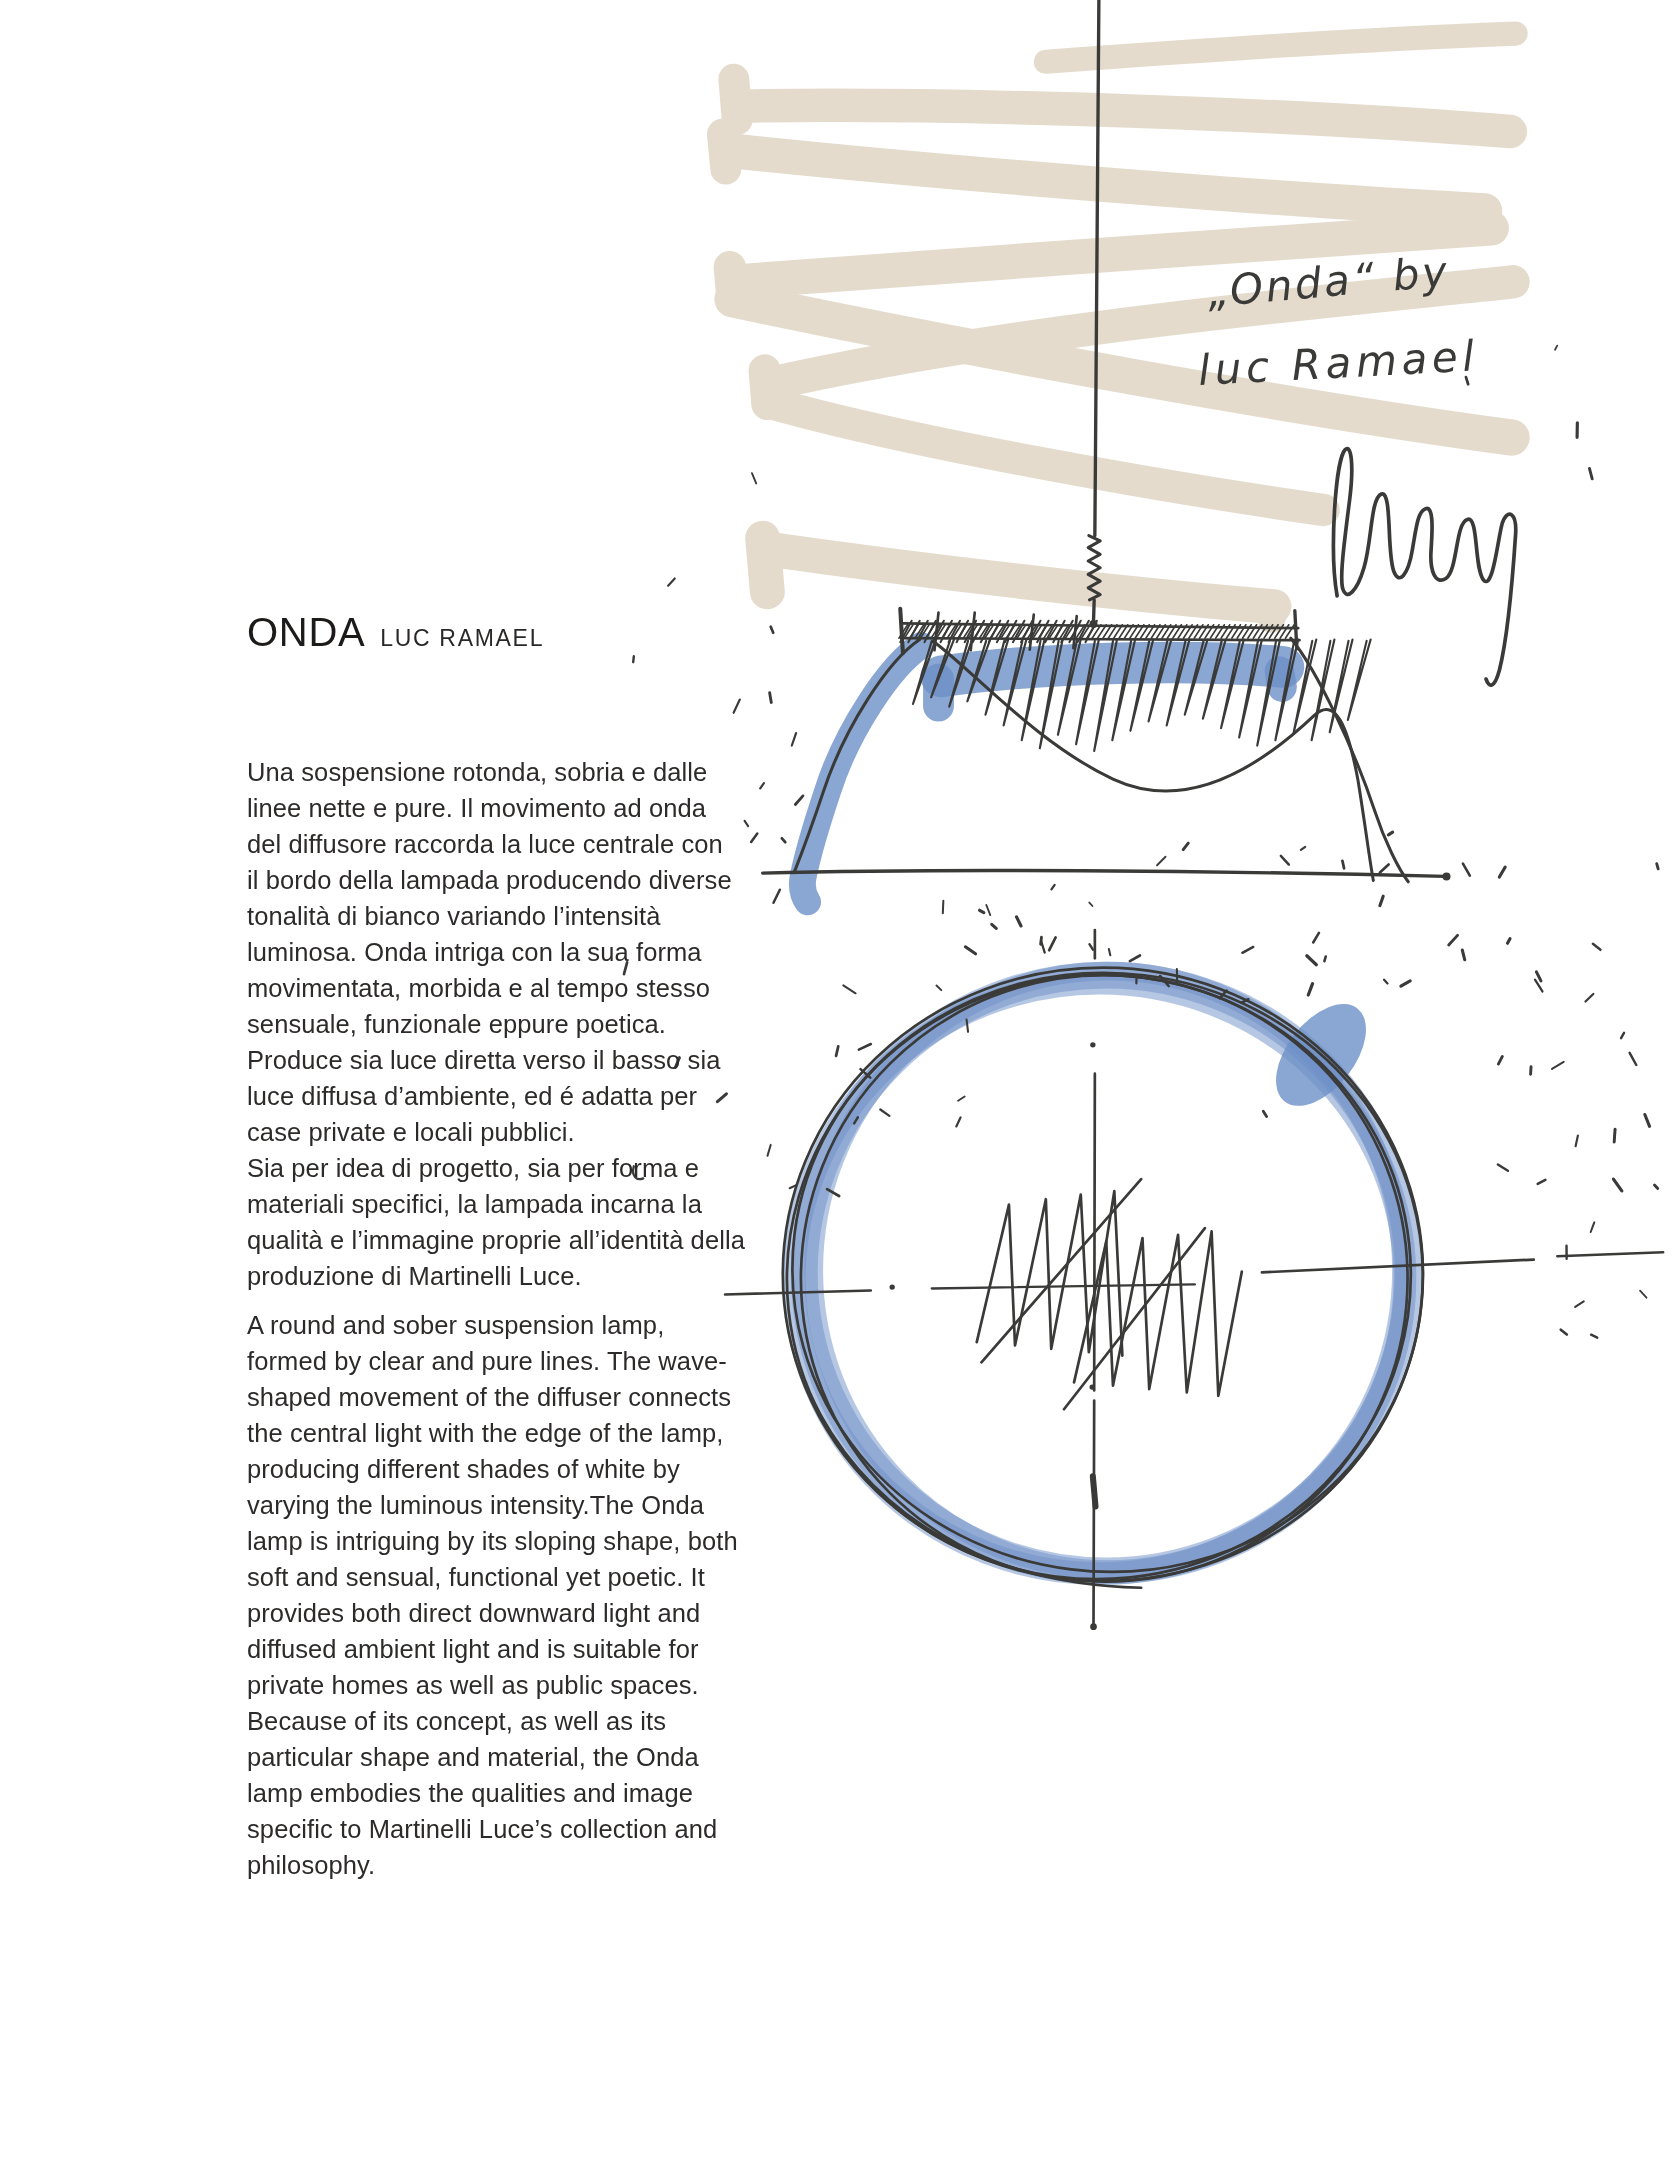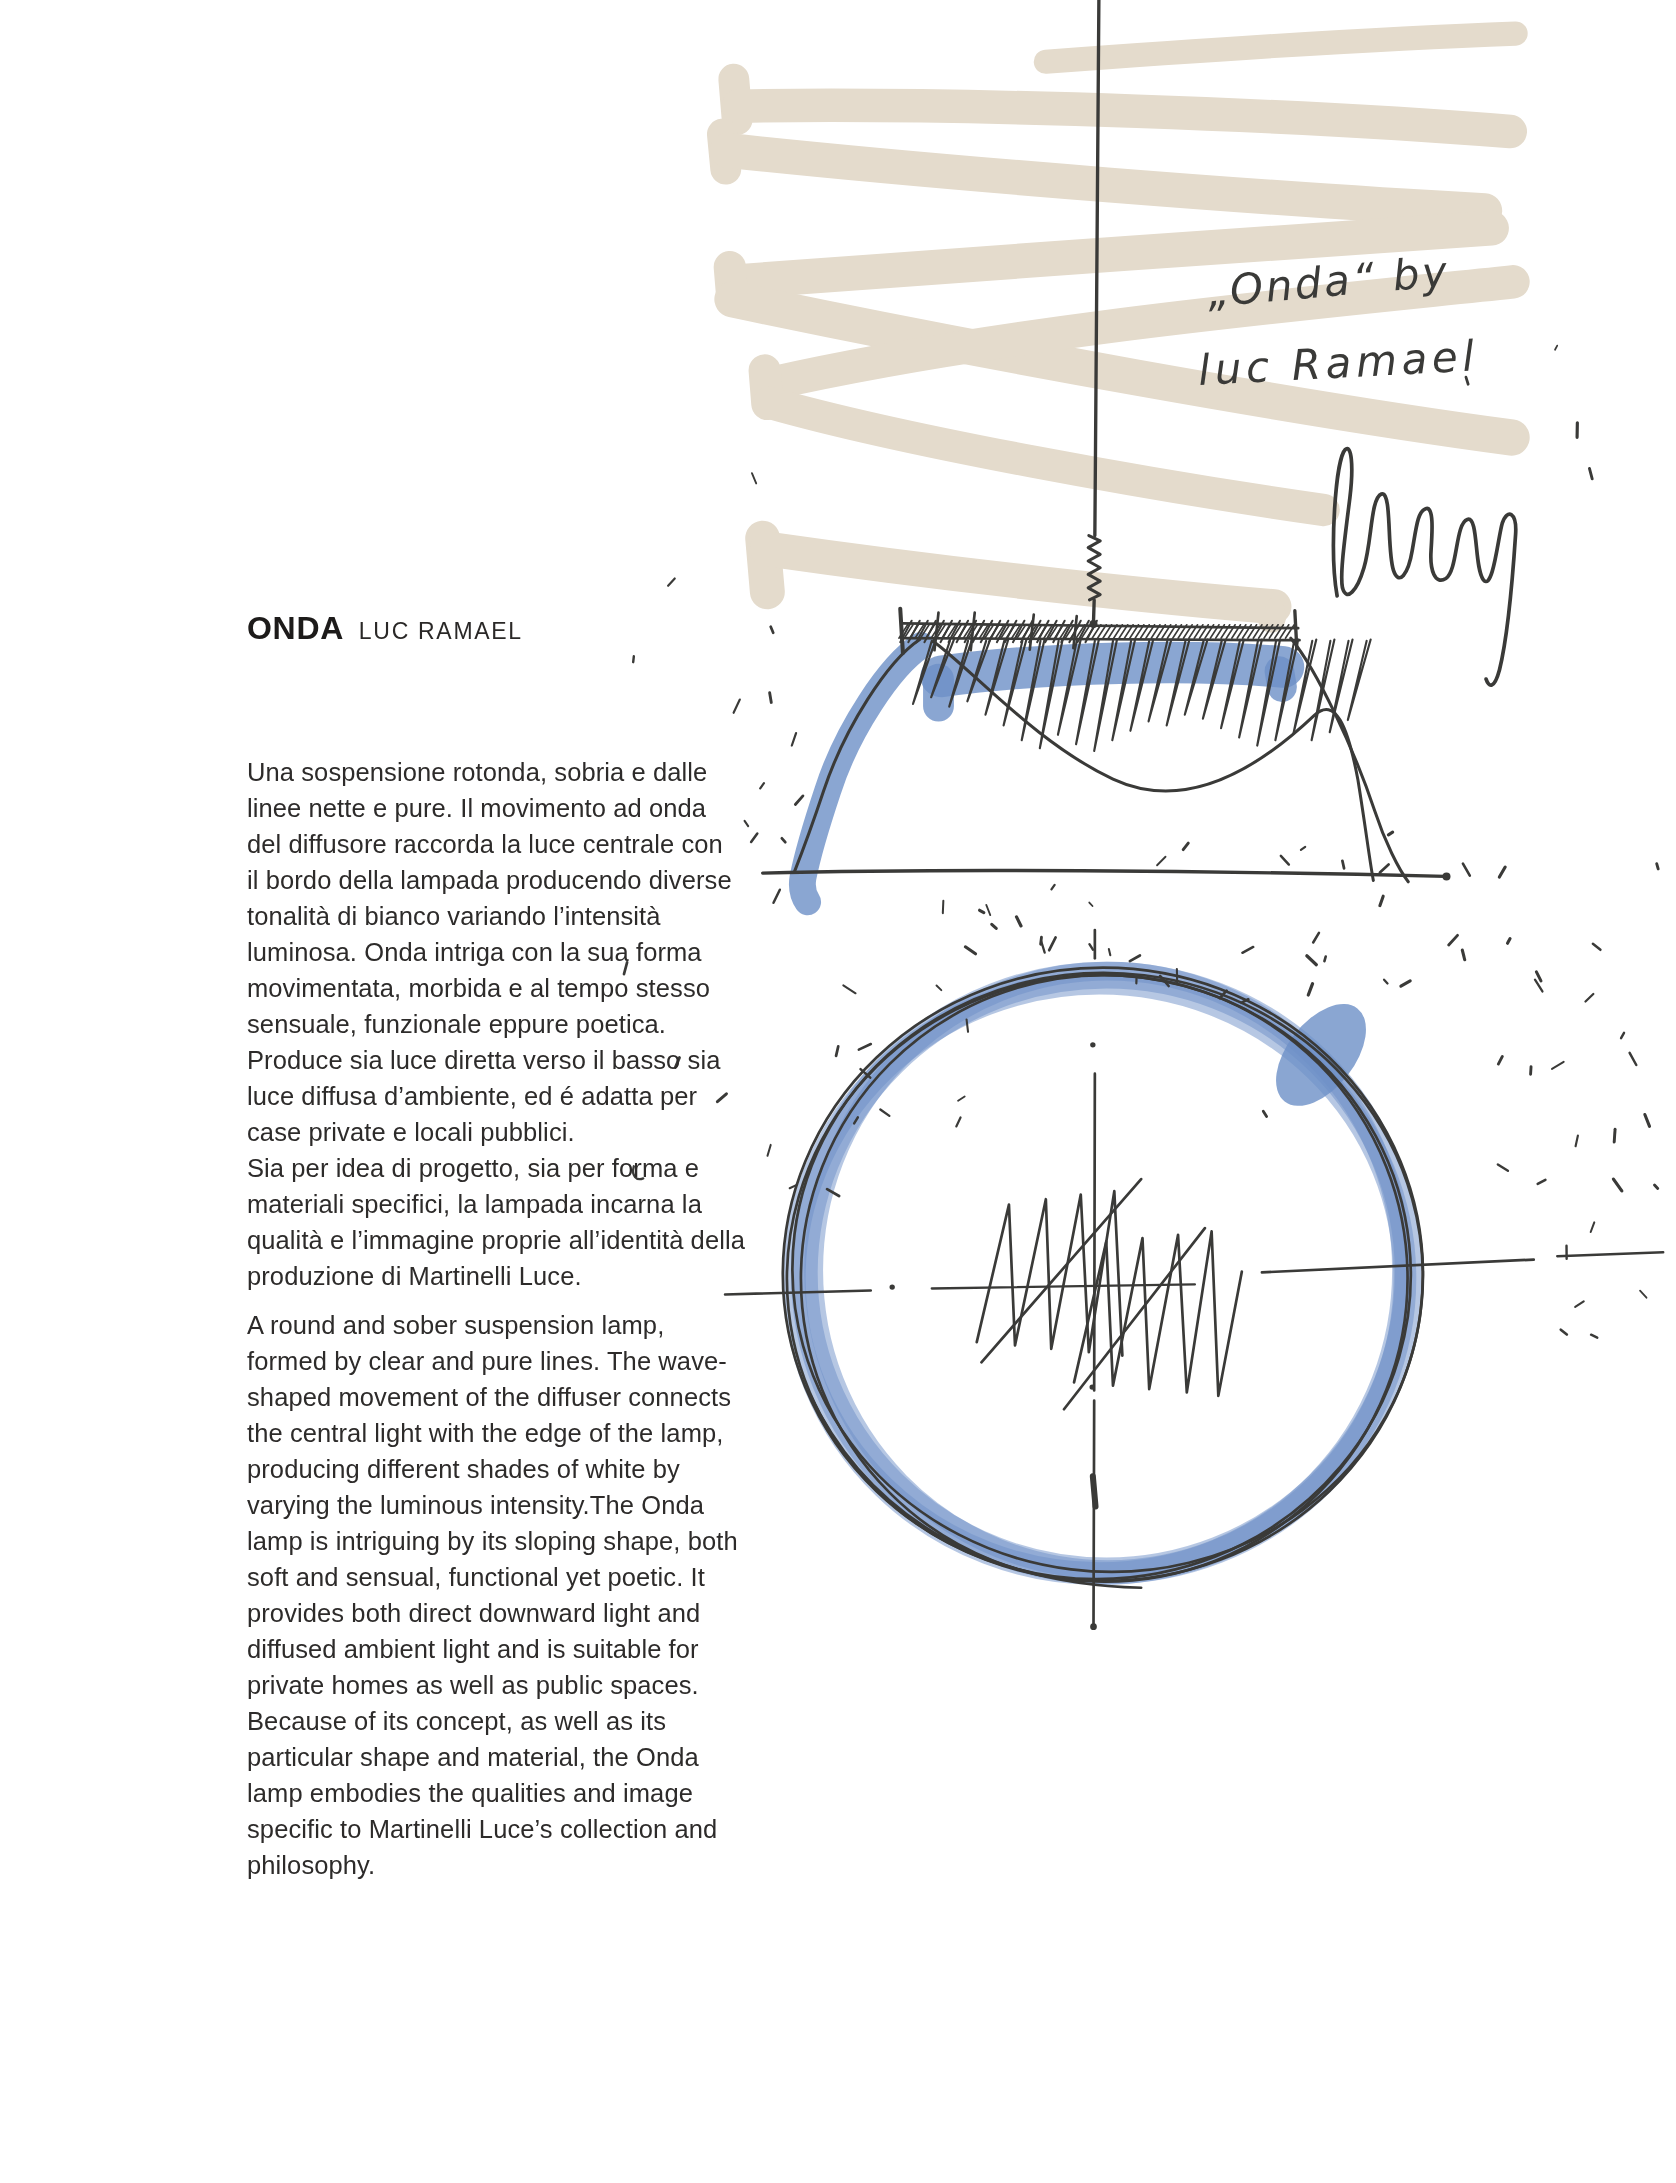--- a/index.html
+++ b/index.html
@@ -11,21 +11,21 @@
   html,body{margin:0;padding:0;background:#ffffff;}
   .page{
     position:relative;width:1677px;height:2183px;background:#ffffff;overflow:hidden;
     font-family:"Liberation Sans",sans-serif;
   }
   .sketch-svg{position:absolute;left:0;top:0;width:1677px;height:2183px;}
   .title-block{
     position:absolute;left:247px;top:612px;display:flex;align-items:baseline;white-space:nowrap;
   }
   .title{
-    font-size:32px;color:#1d1b1a;letter-spacing:0.7px;font-weight:700;line-height:1;
+    font-size:40px;color:#1d1b1a;letter-spacing:0.7px;font-weight:400;line-height:1;
   }
   .designer{
     font-size:23px;color:#2a2827;letter-spacing:1.7px;margin-left:14.8px;line-height:1;
   }
   .para{
     position:absolute;left:247px;width:584px;white-space:pre-line;
     font-size:25.5px;line-height:36px;color:var(--text);letter-spacing:0.1px;
   }
   .para.it{top:754px;}
   .para.en{top:1307px;}

